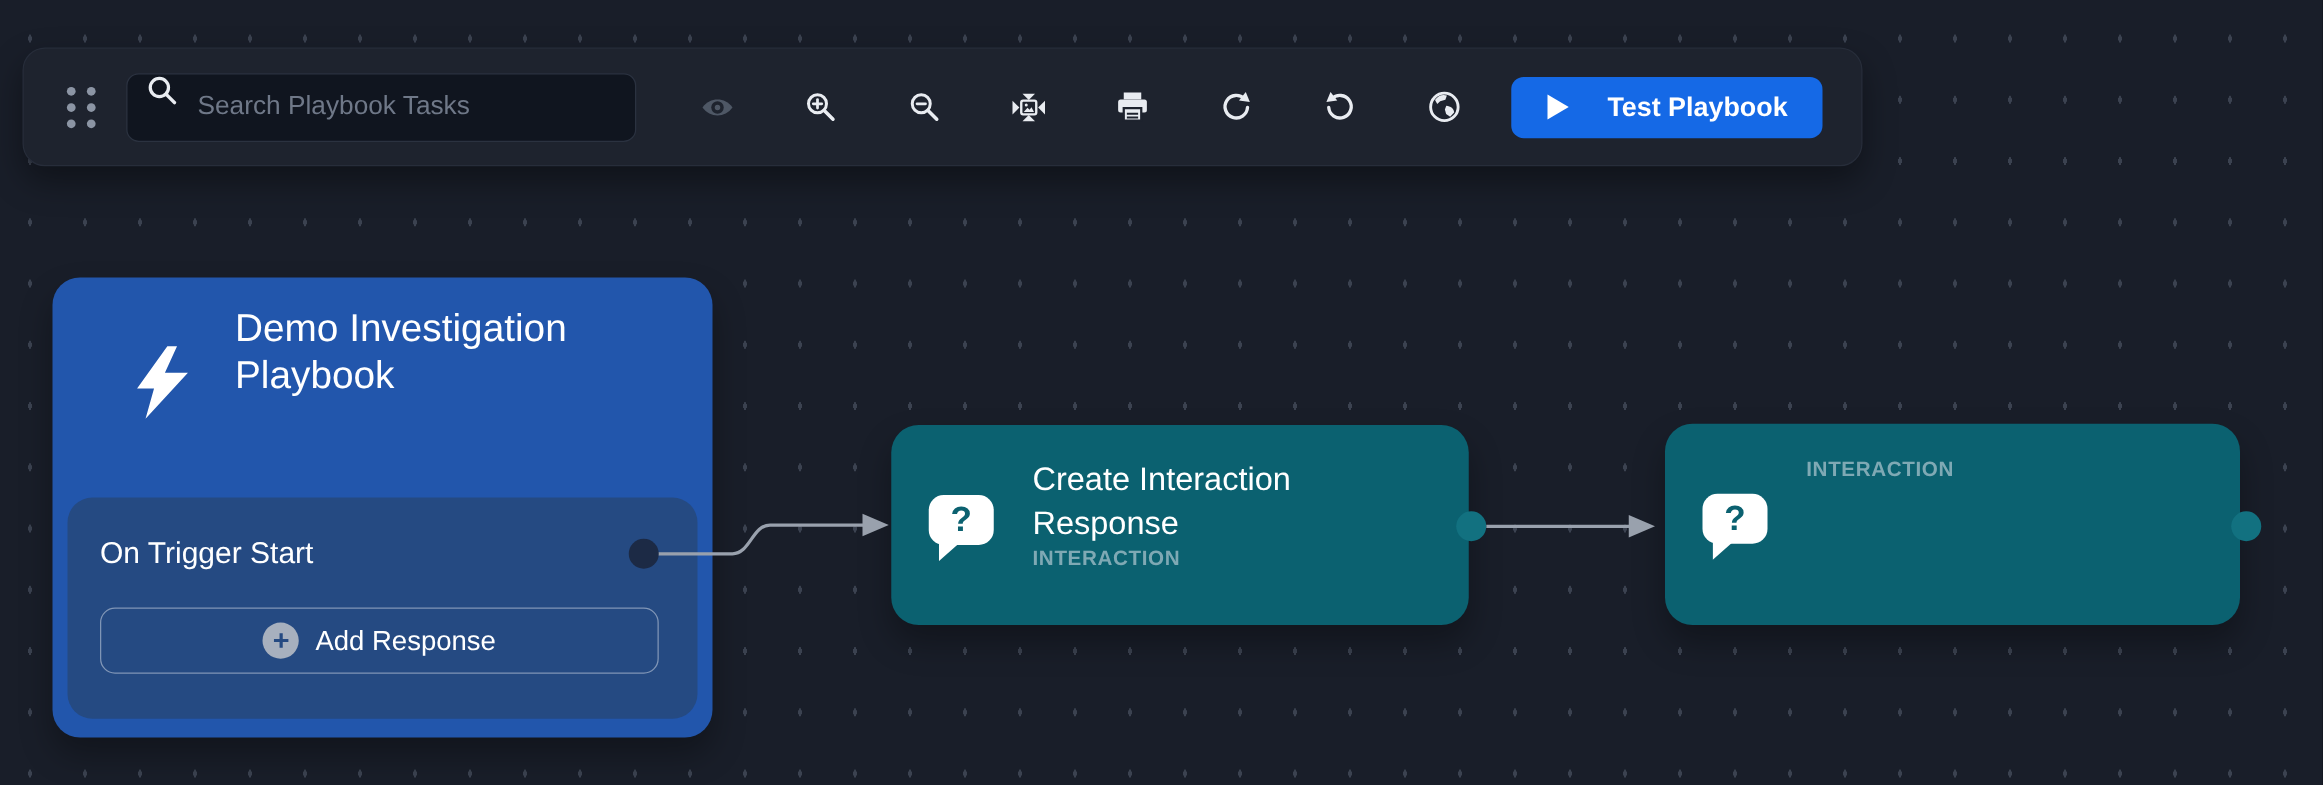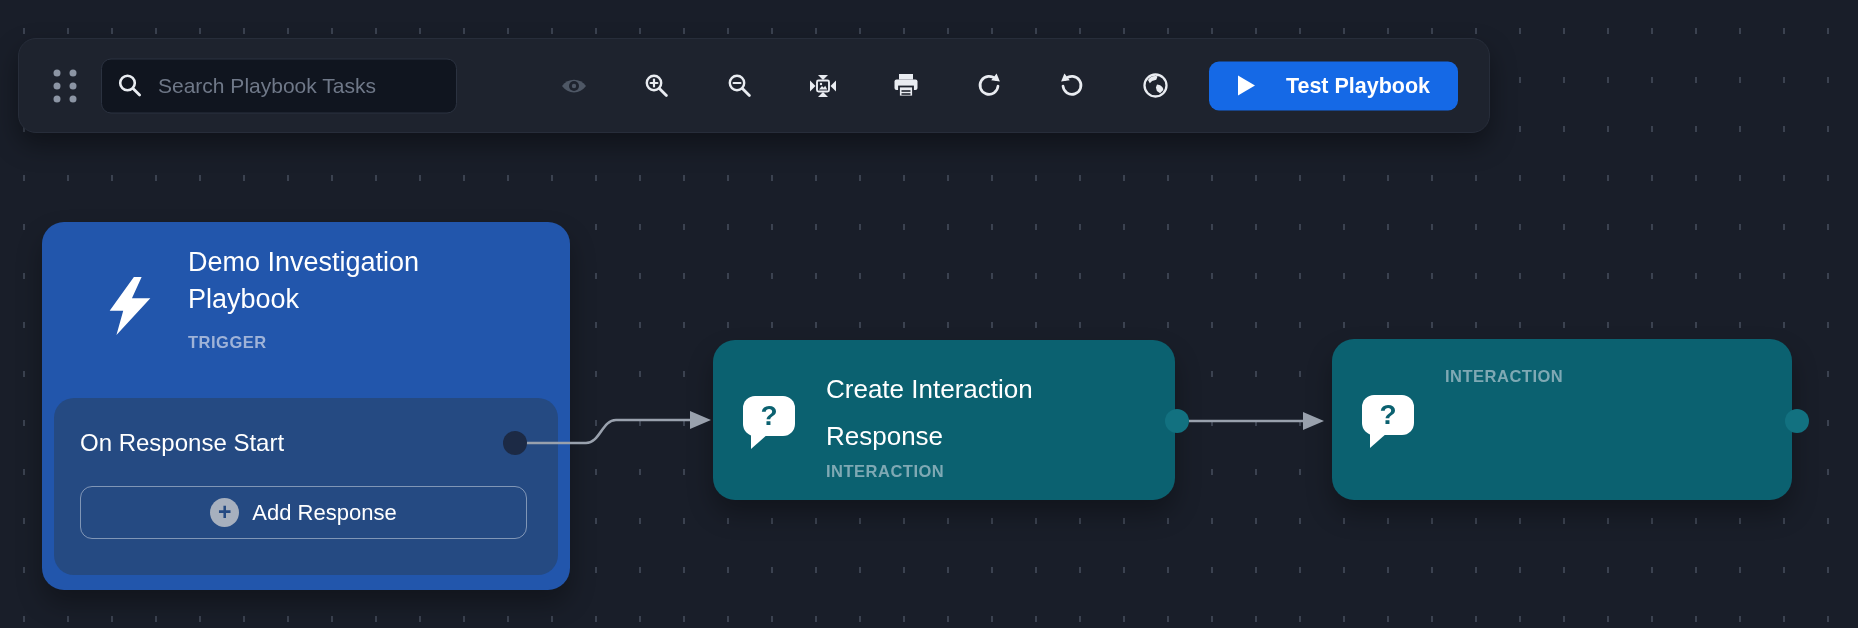--- a/index.html
+++ b/index.html
@@ -10,41 +10,41 @@
         background-size:44px 49px;}
 
   
   .toolbar{position:absolute;left:18px;top:38px;width:1472px;height:95px;z-index:4;
            background:var(--toolbar_bg);border:1px solid #272d3a;border-radius:18px;
            box-shadow:0 12px 26px rgba(0,0,0,.38);box-sizing:border-box;}
   .drag-handle{position:absolute;left:46px;top:50%;transform:translate(-50%,-50%);
                display:grid;grid-template-columns:7px 7px;gap:6px 9px;cursor:grab;}
   .drag-handle i{width:7px;height:7px;border-radius:50%;background:#8C95A4;}
   .searchbox{position:absolute;left:82px;top:50%;transform:translateY(-50%);
-             width:356px;height:55px;background:var(--search_bg);
-             border:1px solid #2B3240;border-radius:10px;display:flex;align-items:center;
+             width:408px;height:55px;background:var(--search_bg);
+             border:1px solid #2B3240;border-radius:10px;display:flex;
              padding:0 15px;gap:13px;box-sizing:border-box;}
   .searchbox input{flex:1;background:transparent;border:none;outline:none;
                    color:#DDE2EA;font-size:21px;font-family:inherit;min-width:0;}
   .searchbox input::placeholder{color:#6F7888;}
   .tb-icons{position:absolute;left:533px;top:0;height:100%;display:flex;align-items:center;gap:39px;}
   .tb-btn{width:44px;height:62px;display:flex;align-items:center;justify-content:center;
           background:none;border:none;cursor:pointer;padding:0;color:var(--icon_color);}
   .tb-btn.dim{color:var(--eye_dim);}
   .test-btn{position:absolute;left:1190px;top:50%;transform:translateY(-50%);
             width:249px;height:49px;border:none;border-radius:10px;background:var(--primary_blue);
             color:#fff;font-size:21.5px;font-weight:700;display:flex;align-items:center;
             justify-content:center;gap:30px;cursor:pointer;font-family:inherit;}
 
   
   .node{position:absolute;border-radius:22px;z-index:2;box-shadow:0 14px 26px rgba(0,0,0,.30);}
   .node-trigger{left:42px;top:222px;width:528px;height:368px;background:var(--trigger_blue);}
   .bolt{position:absolute;left:63px;top:53px;color:#fff;}
   .trig-text{position:absolute;left:146px;top:22px;width:300px;}
-  .node-title{color:#fff;font-size:27px;line-height:37px;}
+  .node-title{color:#fff;font-size:31px;line-height:37px;}
   .node-type{margin-top:15px;font-size:16.5px;font-weight:700;letter-spacing:.5px;
              color:var(--trigger_label);}
   .trigger-panel{position:absolute;left:12px;right:12px;top:176px;bottom:15px;
                  background:var(--trigger_panel);border-radius:20px;}
   .start-label{position:absolute;left:26px;top:31px;font-size:24px;color:#fff;}
   .add-trigger{position:absolute;left:26px;right:31px;top:88px;height:53px;cursor:pointer;
                background:transparent;border:1.6px solid rgba(255,255,255,.42);border-radius:12px;
                display:flex;align-items:center;justify-content:center;gap:13px;
                color:#fff;font-size:22px;font-family:inherit;}
   .plus-circle{width:29px;height:29px;border-radius:50%;background:#A7B0BE;
@@ -54,21 +54,21 @@
   .node-action{width:462px;height:160px;background:var(--action_teal);}
   #node-create{left:713px;top:340px;}
   #node-await{left:1332px;top:339px;width:460px;height:161px;}
   .bubble-wrap{position:absolute;left:30px;top:56px;width:52px;height:54px;}
   .bubble{width:52px;height:40px;background:#fff;border-radius:12px;
           display:flex;align-items:center;justify-content:center;}
   .bubble .q{color:var(--action_teal);font-size:28px;font-weight:700;}
   .bubble-tail{position:absolute;left:8px;top:38px;width:17px;height:15px;background:#fff;
                clip-path:polygon(0 0,100% 0,0 100%);}
   .action-text{position:absolute;left:113px;top:26px;width:300px;}
-  .node-action .node-title{font-size:26px;line-height:47px;}
+  .node-action .node-title{font-size:26px;line-height:35px;}
   .node-action .node-type{margin-top:2px;color:var(--action_label);}
 
   
   #edges{position:absolute;inset:0;z-index:3;pointer-events:none;}
   #edges .wire{stroke:var(--edge_gray);stroke-width:2.6;fill:none;}
   #edges .head{fill:var(--edge_gray);}
 </style>
 </head>
 <body>
 
@@ -176,24 +176,23 @@
       <span>Test Playbook</span>
     </button>
   </div>
 
   <div class="node node-trigger">
     <svg class="bolt" width="50" height="62" viewBox="0 0 48 64">
       <path d="M28 2 L3 37 H17 L10 62 L45 24 H26 L36 2 Z" fill="#fff"></path>
     </svg>
     <div class="trig-text">
       <div class="node-title">Demo Investigation Playbook</div>
-      <div class="node-type">TRIGGER</div>
     </div>
     <div class="trigger-panel">
-      <div class="start-label">On Response Start</div>
+      <div class="start-label">On Trigger Start</div>
       <button class="add-trigger">
         <span class="plus-circle">+</span>
         <span>Add Response</span>
       </button>
     </div>
   </div>
 
   <div class="node node-action" id="node-create">
     <div class="bubble-wrap">
       <div class="bubble">

